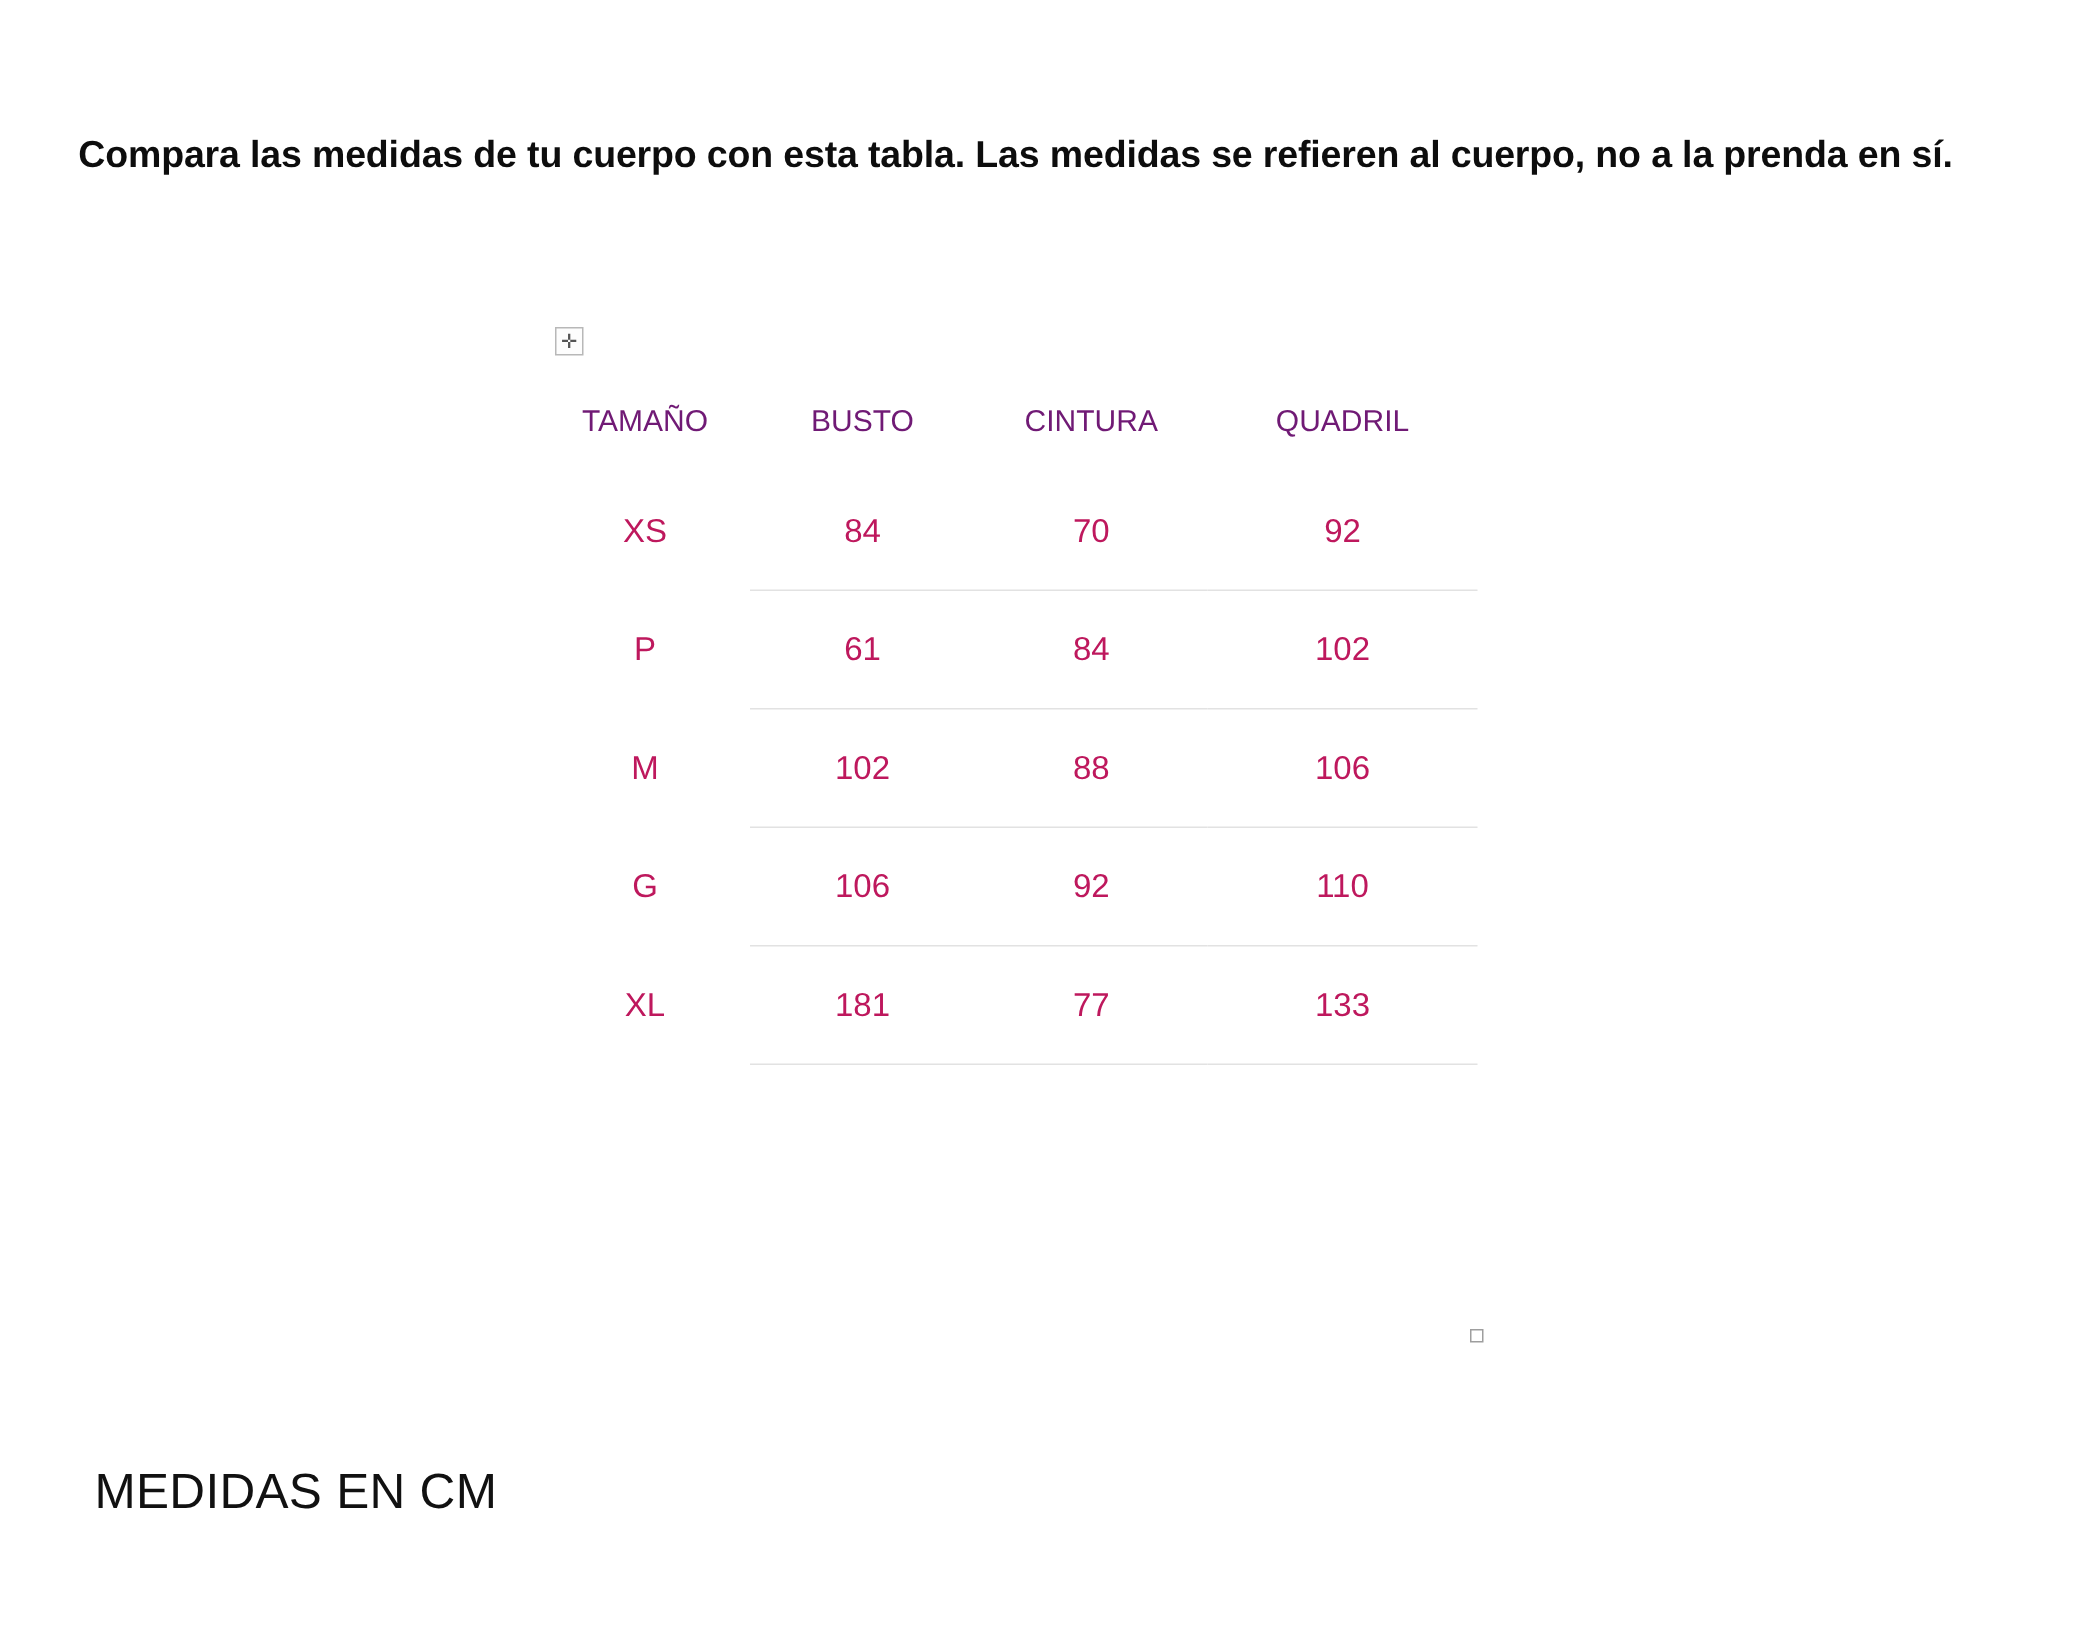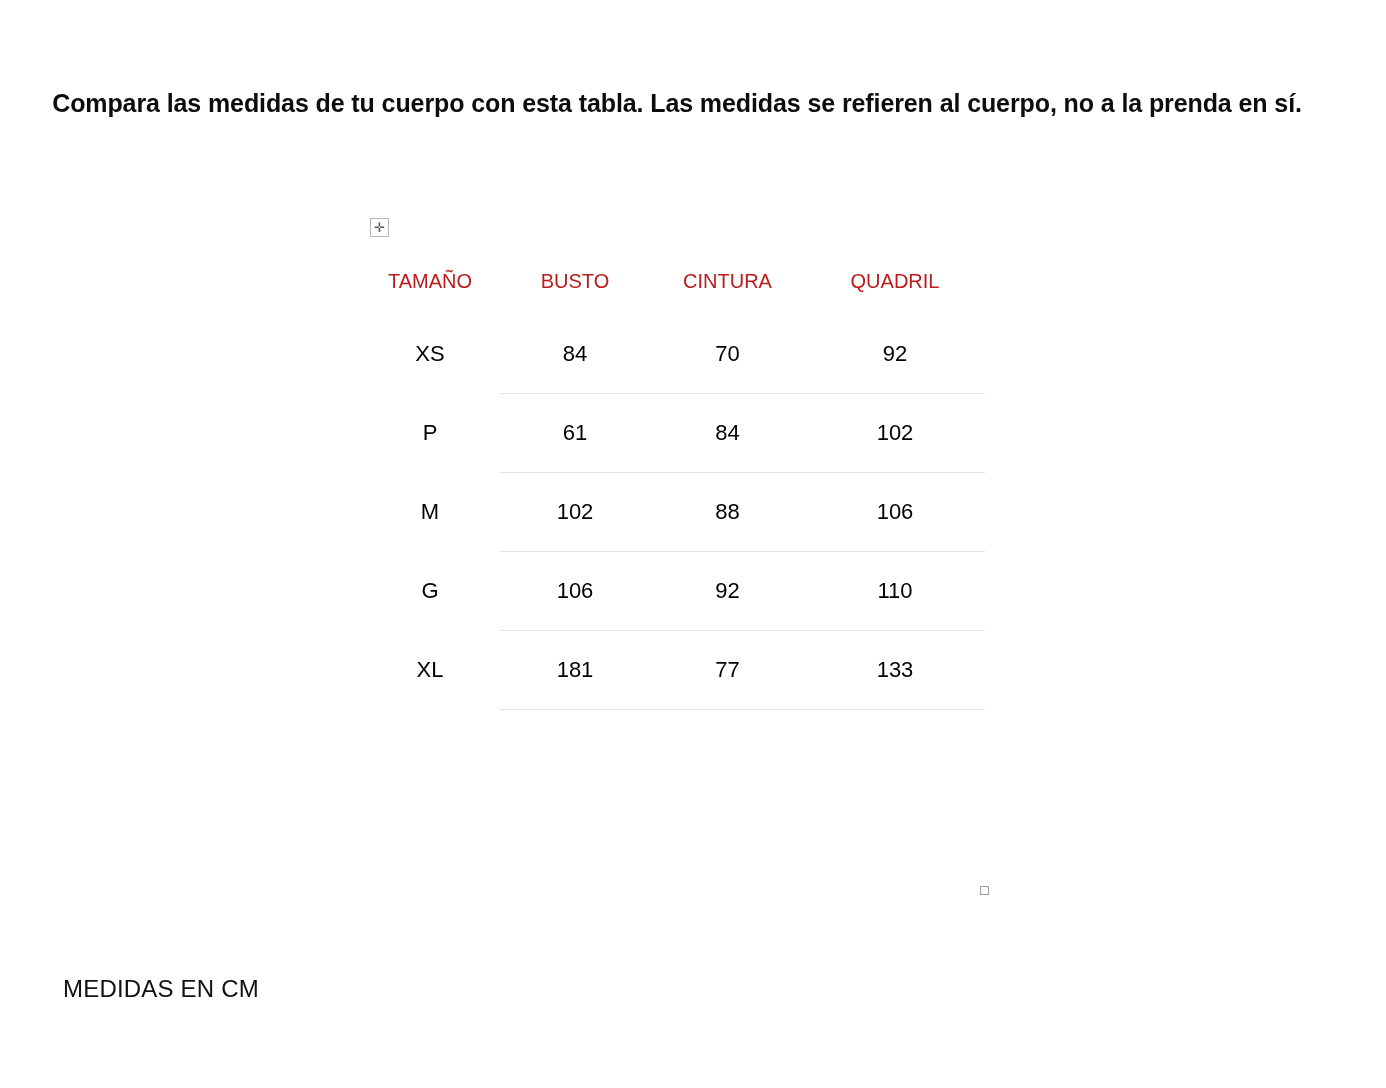--- a/index.html
+++ b/index.html
@@ -56,29 +56,29 @@
     top: 38px;
     left: 0;
     border-collapse: collapse;
     width: 625px;
     table-layout: fixed;
   }
 
   table.size-table th {
     font-weight: normal;
     font-size: 20px;
-    color: #b91c1c;
+    color: #701a75;
     padding: 14px 0 22px 0;
     text-align: center;
     border: none;
   }
 
   table.size-table td {
     font-size: 22px;
-    color: #000000;
+    color: #be185d;
     text-align: center;
     padding: 26px 0 26px 0;
     border-bottom: 1px solid #e2e2e2;
     border-top: none;
     border-left: none;
     border-right: none;
   }
 
   table.size-table tr td:first-child {
     border-bottom: none;
@@ -97,21 +97,21 @@
     height: 9px;
     border: 1px solid #9e9e9e;
     background: #ffffff;
     box-sizing: border-box;
   }
 
   .footnote {
     position: absolute;
     top: 975px;
     left: 63px;
-    font-size: 24px;
+    font-size: 33px;
     color: #111111;
     letter-spacing: 0.2px;
   }
 </style>
 </head>
 <body>
 
 <div class="heading">Compara las medidas de tu cuerpo con esta tabla. Las medidas se refieren al cuerpo, no a la prenda en sí.</div>
 
 <div class="table-wrap">

